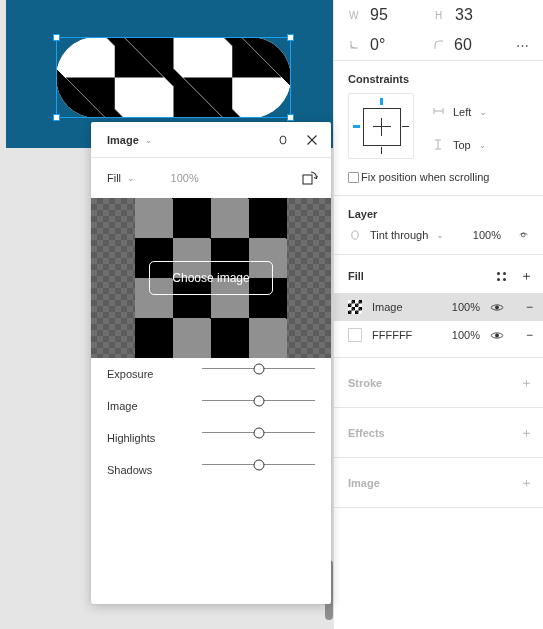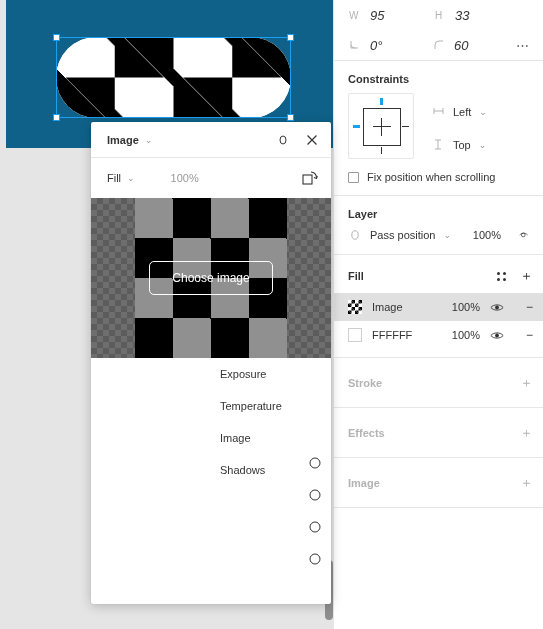--- a/index.html
+++ b/index.html
@@ -67,21 +67,21 @@
     border-left: 1px solid #e6e6e6;
   }
   .props-row {
     display: flex; align-items: center; height: 30px; padding: 0 14px;
   }
   .field {
     display: flex; align-items: center; width: 85px;
     gap: 8px;
   }
   .field .ico { width: 14px; height: 14px; flex: 0 0 14px; color: #b3b3b3; }
-  .field .val { font-size: 13px; color: #333333; font-style: italic; }
+  .field .val { font-size: 16px; color: #333333; }
   .dot-more {
     font-size: 13px; color: #333; line-height: 1; margin-left: auto;
   }
   .divider { height: 1px; background: #e6e6e6; margin: 0; }
 
   .section-title {
     font-size: 11px; font-weight: bold; color: #333333;
     padding: 12px 14px 8px 14px;
   }
 
@@ -101,21 +101,21 @@
   .cw-l { position: absolute; left: 4px; top: 31px; width: 7px; height: 3px; background: #1aa0f0; }
   .cw-r { position: absolute; right: 4px; top: 32px; width: 7px; height: 1px; background: #333; }
   .cw-b { position: absolute; left: 32px; bottom: 4px; width: 1px; height: 7px; background: #333; }
 
   .constraint-dropdowns { display: flex; flex-direction: column; justify-content: center; gap: 20px; padding-top: 4px; }
   .cd-row { display: flex; align-items: center; gap: 8px; }
   .cd-row .ico { width: 13px; height: 13px; color: #b3b3b3; flex: 0 0 13px; }
   .cd-row .lbl { font-size: 11px; color: #333; }
   .chev { color: #999; font-size: 9px; }
 
-  .checkrow { display: flex; align-items: center; gap: 8px; padding: 6px 14px 12px 14px; }
+  .checkrow { display: flex; align-items: center; gap: 2px; padding: 6px 14px 12px 14px; }
   .checkbox { width: 11px; height: 11px; border: 1px solid #999; border-radius: 1px; background: #fff; flex: 0 0 11px; }
   .checkrow .lbl { font-size: 11px; color: #333; }
 
   
   .layer-row { display: flex; align-items: center; padding: 0 14px 12px 14px; gap: 8px; }
   .layer-row .blend { font-size: 11px; color: #333; }
   .layer-row .opacity { font-size: 11px; color: #333; margin-left: auto; }
   .layer-row .eye-cut { margin-left: 10px; color: #333; }
 
   
@@ -192,21 +192,21 @@
   .choose-btn {
     position: relative; z-index: 2;
     border: 1px solid #ffffff; border-radius: 5px;
     color: #ffffff; font-size: 12px;
     padding: 9px 22px;
     background: transparent;
     font-family: "Liberation Sans", sans-serif;
   }
 
   .po-sliders { padding: 10px 0 12px 0; }
-  .slider-row { display: flex; align-items: flex-end; height: 32px; padding: 0 16px; flex-direction: column; }
+  .slider-row { display: flex; align-items: flex-start; height: 32px; padding: 0 16px; }
   .slider-row .lbl { font-size: 11px; color: #333; width: 95px; flex: 0 0 95px; }
   .slider-track {
     position: relative; flex: 1; height: 1px; background: #8a8a8a;
   }
   .slider-knob {
     position: absolute; left: 50%; top: 50%;
     transform: translate(-50%, -50%);
     width: 11px; height: 11px; border-radius: 50%;
     background: #ffffff; border: 1px solid #333;
   }
@@ -317,21 +317,21 @@
 
     <div class="divider"></div>
 
     <div class="section-title">Layer</div>
     <div class="layer-row">
       <span class="ico">
         <svg width="14" height="14" viewBox="0 0 14 14" fill="none" stroke="#b3b3b3" stroke-width="1">
           <ellipse cx="7" cy="7" rx="3.2" ry="4.2"></ellipse>
         </svg>
       </span>
-      <span class="blend">Pass position</span>
+      <span class="blend">Tint through</span>
       <span class="chev">⌄</span>
       <span class="opacity">100%</span>
       <span class="eye-cut">
         <svg width="10" height="12" viewBox="0 0 14 12" fill="none" stroke="#333" stroke-width="1">
           <path d="M12 6 C9 2.5 4 2.5 1 6"></path>
             <circle cx="6" cy="6" r="2.6"></circle>
         </svg>
       </span>
     </div>
 
@@ -432,27 +432,27 @@
     </div>
 
     <div class="po-sliders">
       <div class="slider-row">
         <span class="lbl">Exposure</span>
         <span class="slider-track">
             <span class="slider-knob"></span>
           </span>
       </div>
       <div class="slider-row">
-        <span class="lbl">Temperature</span>
+        <span class="lbl">Image</span>
         <span class="slider-track">
             <span class="slider-knob"></span>
           </span>
       </div>
       <div class="slider-row">
-        <span class="lbl">Image</span>
+        <span class="lbl">Highlights</span>
         <span class="slider-track">
             <span class="slider-knob"></span>
           </span>
       </div>
       <div class="slider-row">
         <span class="lbl">Shadows</span>
         <span class="slider-track">
             <span class="slider-knob"></span>
           </span>
       </div>

